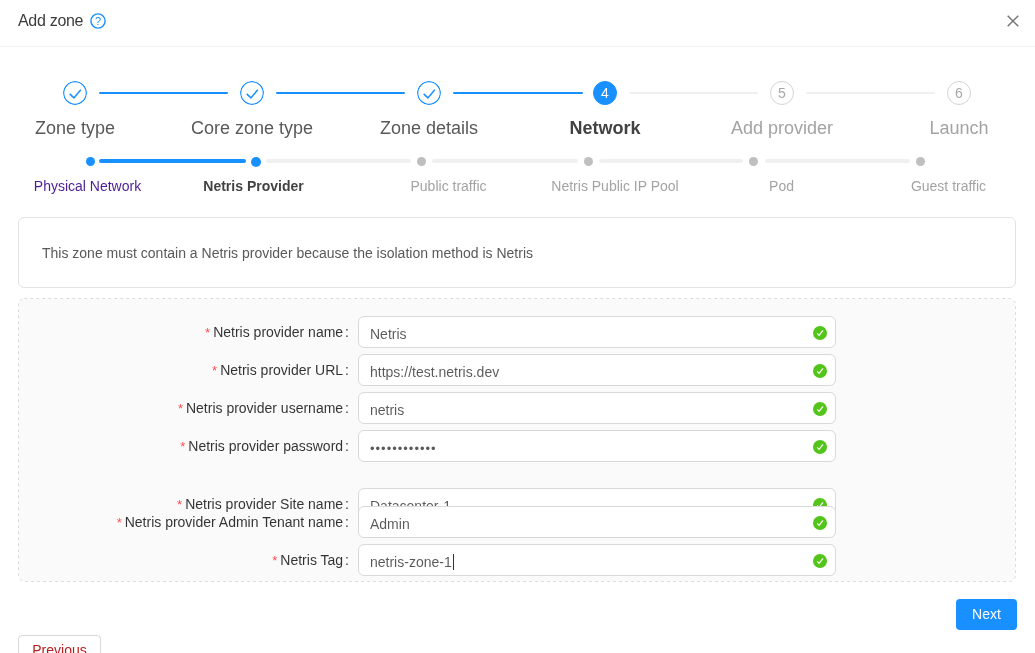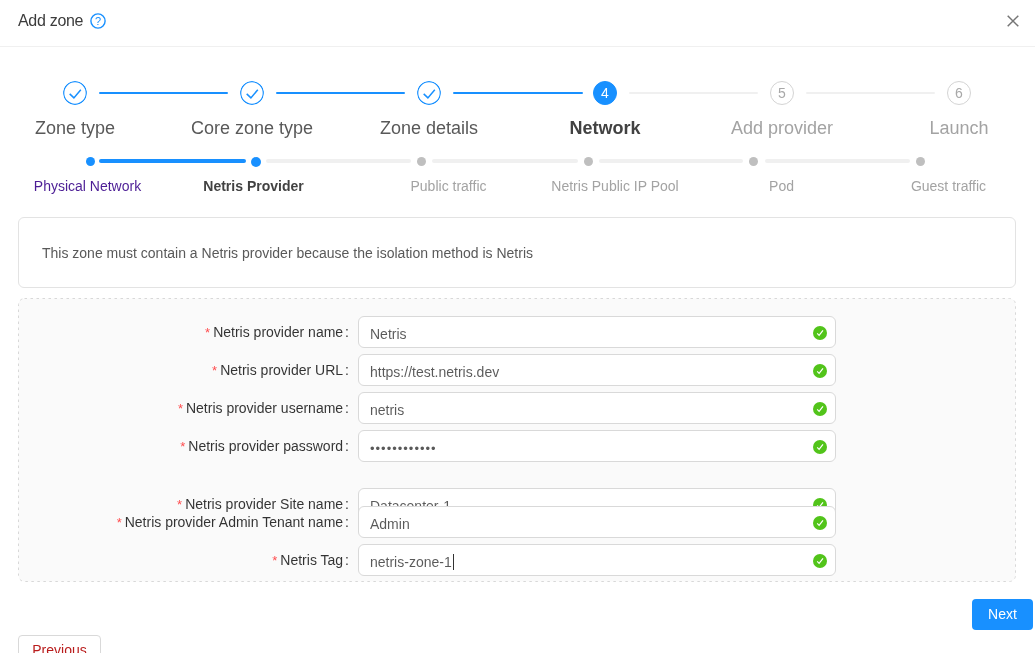--- a/index.html
+++ b/index.html
@@ -45,21 +45,21 @@
   .finput { position:absolute; left:358px; top:0; width:478px; height:32px; background:#fff;
             border:1px solid #d9d9d9; border-radius:6px; line-height:30px; padding-left:11px; padding-top:2px;
             color:rgba(0,0,0,0.65); font-size:14px; }
   .fcheck { position:absolute; right:8px; top:9px; width:14px; height:14px; }
   .pwd { letter-spacing:1px; font-size:13px; }
   .caret { display:inline-block; width:1.2px; height:16px; background:#333; vertical-align:-3px; margin-left:1px; }
 
   
   .btn { position:absolute; height:31px; border-radius:4px; font-size:14px; text-align:center; line-height:29px; }
   .btn-prev { left:18px; top:635px; width:83px; border:1px solid #d9d9d9; background:#fff; color:#b91c1c; }
-  .btn-next { left:956px; top:599px; width:61px; background:#1890ff; color:#fff; line-height:31px;margin-left:16px; }
+  .btn-next { left:956px; top:599px; width:61px; background:#1890ff; color:#fff; line-height:31px; }
 </style>
 </head>
 <body>
 <div id="page">
 
   <div class="abs hdr-title">Add zone</div>
   <svg class="abs" style="left:90px; top:12.5px;" width="16" height="16" viewBox="0 0 16 16">
     <circle cx="8" cy="8" r="7.1" fill="none" stroke="#1890ff" stroke-width="1.4"></circle>
     <text x="8" y="12" font-size="11" fill="#1890ff" text-anchor="middle" font-family="Liberation Sans">?</text>
   </svg>

